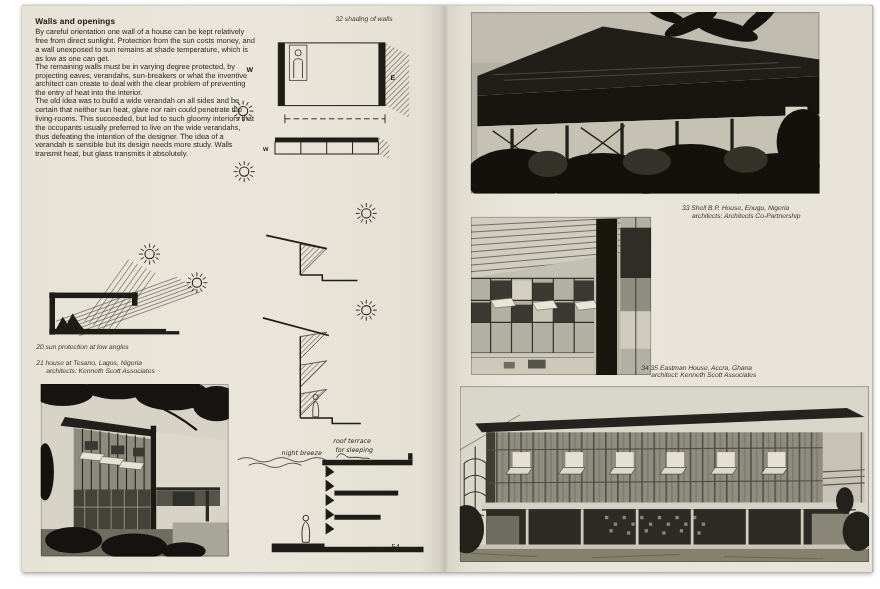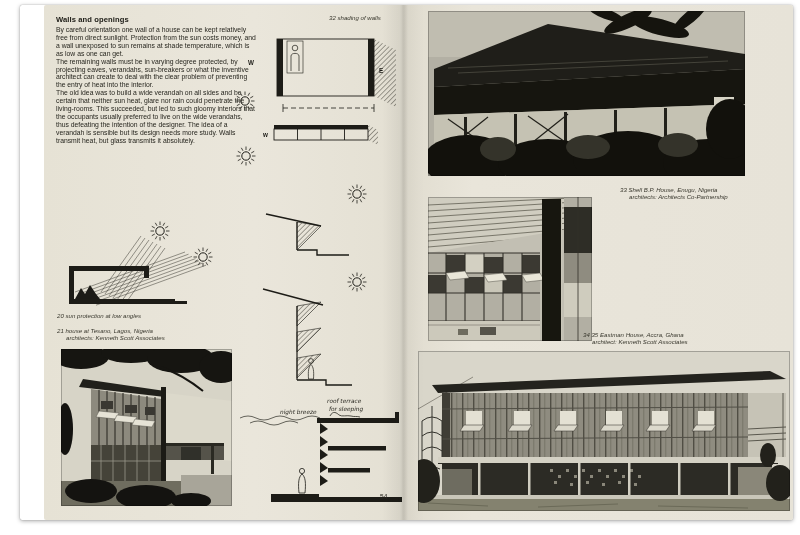--- a/index.html
+++ b/index.html
@@ -1,20 +1,20 @@
 <!DOCTYPE html>
 <html><head>
 <meta charset="utf-8">
 <style>
   html,body{margin:0;padding:0;background:#ffffff;width:800px;height:535px;overflow:hidden;
     font-family:"Liberation Sans",sans-serif;-webkit-font-smoothing:antialiased;}
   .book{position:absolute;left:20px;top:5px;width:773px;height:515px;
     box-shadow:0 1px 4px rgba(0,0,0,.35), 0 0 1px rgba(0,0,0,.4);border-radius:2px;}
   .page{position:absolute;top:0;height:515px;}
-  .page-left{left:0;width:382px;background:linear-gradient(90deg,#e6e2d5 0%,#eae6db 55%,#e3dfd2 100%);border-radius:2px 0 0 2px;margin-left:24px;}
+  .page-left{left:0;width:382px;background:linear-gradient(90deg,#e6e2d5 0%,#eae6db 55%,#e3dfd2 100%);border-radius:2px 0 0 2px;}
   .page-right{left:382px;width:391px;background:linear-gradient(90deg,#e0dccf 0%,#e9e5da 18%,#e7e3d8 100%);border-radius:0 2px 2px 0;}
   .spine{position:absolute;top:0;left:362px;width:42px;height:515px;pointer-events:none;
     background:linear-gradient(90deg,rgba(0,0,0,0) 0%,rgba(0,0,0,.06) 42%,rgba(0,0,0,.13) 52%,rgba(0,0,0,.03) 62%,rgba(0,0,0,0) 100%);}
   .pagetitle{position:absolute;left:12px;top:10px;margin:0;font-size:7.6px;font-weight:bold;
     color:#21201a;letter-spacing:.1px;}
   .bodytext{position:absolute;left:12px;top:21px;width:200px;color:#27261f;}
   .bodytext p{margin:0;font-size:6.8px;line-height:7.9px;}
   .cap{position:absolute;font-size:6.1px;line-height:7.4px;font-style:italic;color:#38372d;}
   .cap .l2{padding-left:9px;}
   .diagrams{position:absolute;left:0;top:0;width:382px;height:515px;}

